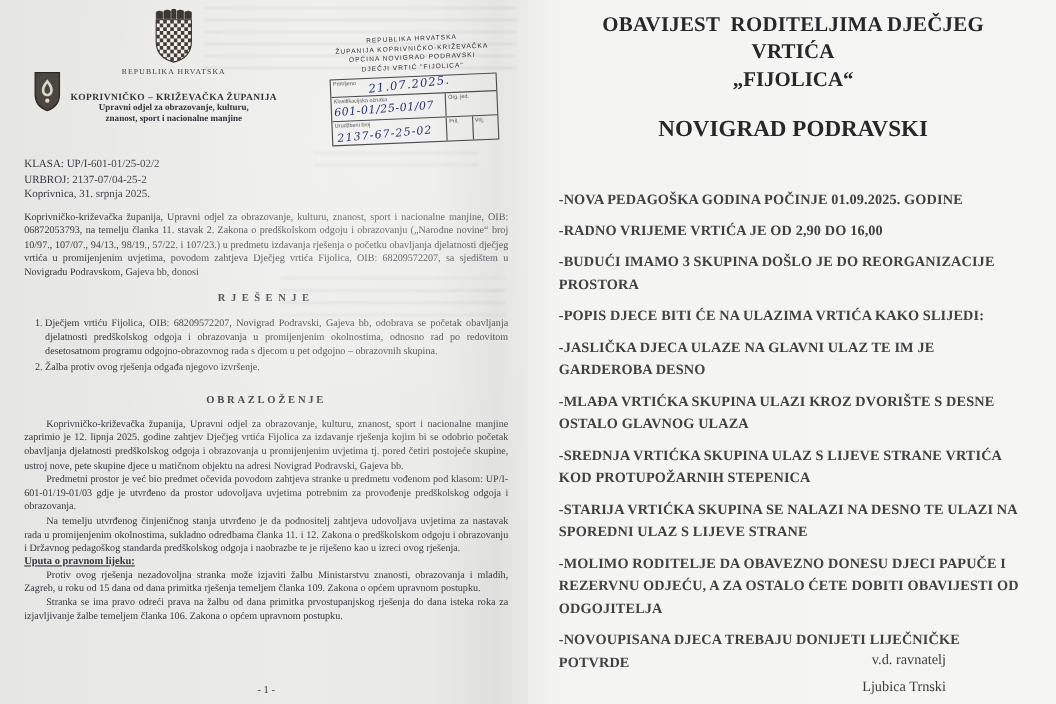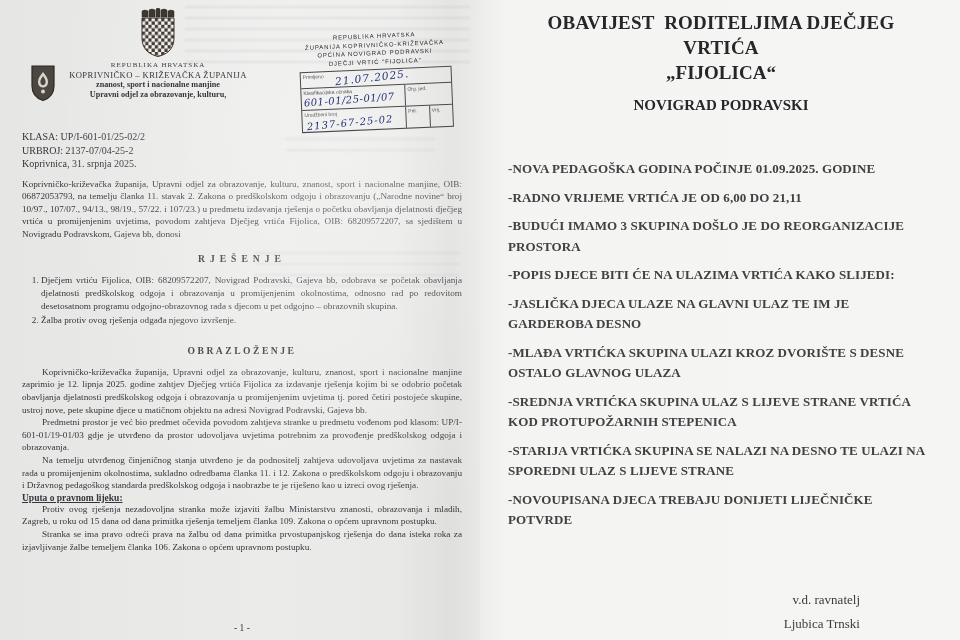--- a/index.html
+++ b/index.html
@@ -19,21 +19,21 @@
   }
   .bleed{position:absolute;filter:blur(1.2px);opacity:.5;pointer-events:none;
     background:repeating-linear-gradient(180deg,rgba(104,104,128,.22) 0 2px,transparent 2px 11px);}
   .b1{left:185px;top:6px;width:285px;height:58px;}
   .b2{left:255px;top:252px;width:205px;height:44px;opacity:.35;}
   .b3{left:285px;top:138px;width:150px;height:18px;opacity:.4;}
 
   .l-header{position:relative;width:272px;text-align:center;padding-top:8px;}
   .coat{display:block;margin:0 auto;}
   .hdr-republic{font-size:7px;letter-spacing:1px;margin-top:3px;color:#3b3b42;}
-  .hdr-county{font-size:8.6px;font-weight:normal;letter-spacing:.4px;margin-top:1px;}
+  .hdr-county{font-size:8.6px;font-weight:bold;letter-spacing:.4px;margin-top:14px;}
   .hdr-dept{font-size:8.2px;font-weight:bold;line-height:10px;}
   .county-shield{position:absolute;left:8px;top:64px;}
 
   
   .stamp{position:absolute;left:288px;top:32px;width:176px;transform:rotate(-2.4deg);
     font-family:"Liberation Sans","DejaVu Sans",sans-serif;color:#2d2d33;}
   .stamp-head div{font-size:6px;letter-spacing:.9px;text-align:center;line-height:8.5px;white-space:nowrap;}
   .stamp-table{margin-top:3px;width:150px;margin-left:12px;border:1px solid #4a4a4e;font-size:5px;color:#55555c;}
   .st-row{display:flex;border-top:1px solid #4a4a4e;}
   .st-row:first-child{border-top:none;}
@@ -64,21 +64,21 @@
   
   .page-right{
     position:relative;width:480px;height:640px;box-sizing:border-box;
     padding:10px 26px 0 28px;
     background:linear-gradient(90deg,#ededeb 0%,#f4f4f2 6%,#f5f5f3 100%);
     color:#3f3f41;
   }
   .r-title{font-weight:bold;text-align:center;color:#27272b;}
   .r-title-1{font-size:19px;line-height:25px;white-space:pre-wrap;letter-spacing:.2px;}
   .r-title-2{font-size:19px;line-height:24px;margin-top:1px;}
-  .r-title-3{font-size:15px;line-height:24px;margin-top:8px;}
+  .r-title-3{font-size:21px;line-height:24px;margin-top:20px;}
   ul.notices{list-style:none;margin:42px 0 0 0;padding:0;}
   ul.notices li{font-size:13px;font-weight:bold;line-height:20.5px;margin-bottom:8px;
     color:#414144;letter-spacing:.1px;}
   .sig{position:absolute;top:592px;right:100px;text-align:right;font-size:13px;color:#3c3c40;}
   .sig-role{line-height:16px;}
   .sig-name{line-height:16px;margin-top:8px;}
 </style>
 </head>
 <body>
 
@@ -100,22 +100,22 @@
         <path d="M2 9 L2 3 Q5 1 8 3 L8 9 Z"></path>
         <path d="M9 9 L9 2 Q12 0 15 2 L15 9 Z"></path>
         <path d="M16 9 L16 1 Q18 -1 20 1 L20 9 Z"></path>
         <path d="M21 9 L21 2 Q24 0 27 2 L27 9 Z"></path>
         <path d="M28 9 L28 3 Q31 1 34 3 L34 9 Z"></path>
       </g>
       <path d="M2 10 H34 V30 C34 42 26 46.5 18 48.5 C10 46.5 2 42 2 30 Z" fill="url(#chk)" stroke="#3a332e" stroke-width="1"></path>
     </svg>
     <div class="hdr-republic">REPUBLIKA HRVATSKA</div>
     <div class="hdr-county">KOPRIVNIČKO – KRIŽEVAČKA ŽUPANIJA</div>
+    <div class="hdr-dept">Upravni odjel za obrazovanje, kulturu,</div>
     <div class="hdr-dept">znanost, sport i nacionalne manjine</div>
-    <div class="hdr-dept">Upravni odjel za obrazovanje, kulturu,</div>
     <svg class="county-shield" width="26" height="38" viewBox="0 0 26 38">
       <path d="M2 2 H24 V22 C24 31 19 34.5 13 36.5 C7 34.5 2 31 2 22 Z" fill="#4b463f" stroke="#2c2823" stroke-width="1.2"></path>
       <path d="M13 8 C16 12 18 14 18 18 C18 21.4 15.8 23.5 13 23.5 C10.2 23.5 8 21.4 8 18 C8 14 10 12 13 8 Z" fill="#d9d5cb"></path>
       <path d="M13 12 C14.6 14.5 15.6 15.8 15.6 18 C15.6 20 14.4 21.2 13 21.2 C11.6 21.2 10.4 20 10.4 18 C10.4 15.8 11.4 14.5 13 12 Z" fill="#4b463f"></path>
       <circle cx="13" cy="27.5" r="2" fill="#d9d5cb"></circle>
     </svg>
   </div>
 
   <div class="stamp">
     <div class="stamp-head">
@@ -192,27 +192,28 @@
 <div class="page-right">
   <div class="r-title">
     <div class="r-title-1">OBAVIJEST  RODITELJIMA DJEČJEG VRTIĆA</div>
     <div class="r-title-2">„FIJOLICA“</div>
     <div class="r-title-3">NOVIGRAD PODRAVSKI</div>
   </div>
 
   <ul class="notices">
 
   <li>-NOVA PEDAGOŠKA GODINA POČINJE 01.09.2025. GODINE</li>
-      <li>-RADNO VRIJEME VRTIĆA JE OD 6,00 DO 21,11</li>
+      <li>-RADNO VRIJEME VRTIĆA JE OD 2,90 DO 16,00</li>
       <li>-BUDUĆI IMAMO 3 SKUPINA DOŠLO JE DO REORGANIZACIJE PROSTORA</li>
       <li>-POPIS DJECE BITI ĆE NA ULAZIMA VRTIĆA KAKO SLIJEDI:</li>
       <li>-JASLIČKA DJECA ULAZE NA GLAVNI ULAZ TE IM JE GARDEROBA DESNO</li>
       <li>-MLAĐA VRTIĆKA SKUPINA ULAZI KROZ DVORIŠTE S DESNE OSTALO GLAVNOG ULAZA</li>
       <li>-SREDNJA VRTIĆKA SKUPINA ULAZ S LIJEVE STRANE VRTIĆA KOD PROTUPOŽARNIH STEPENICA</li>
       <li>-STARIJA VRTIĆKA SKUPINA SE NALAZI NA DESNO TE ULAZI NA SPOREDNI ULAZ S LIJEVE STRANE</li>
+      <li>-MOLIMO RODITELJE DA OBAVEZNO DONESU DJECI PAPUČE I REZERVNU ODJEĆU, A ZA OSTALO ĆETE DOBITI OBAVIJESTI OD ODGOJITELJA</li>
       <li>-NOVOUPISANA DJECA TREBAJU DONIJETI LIJEČNIČKE POTVRDE</li>
     </ul>
 
   <div class="sig">
     <div class="sig-role">v.d. ravnatelj</div>
     <div class="sig-name">Ljubica Trnski</div>
   </div>
 </div>
 
 </body></html>

